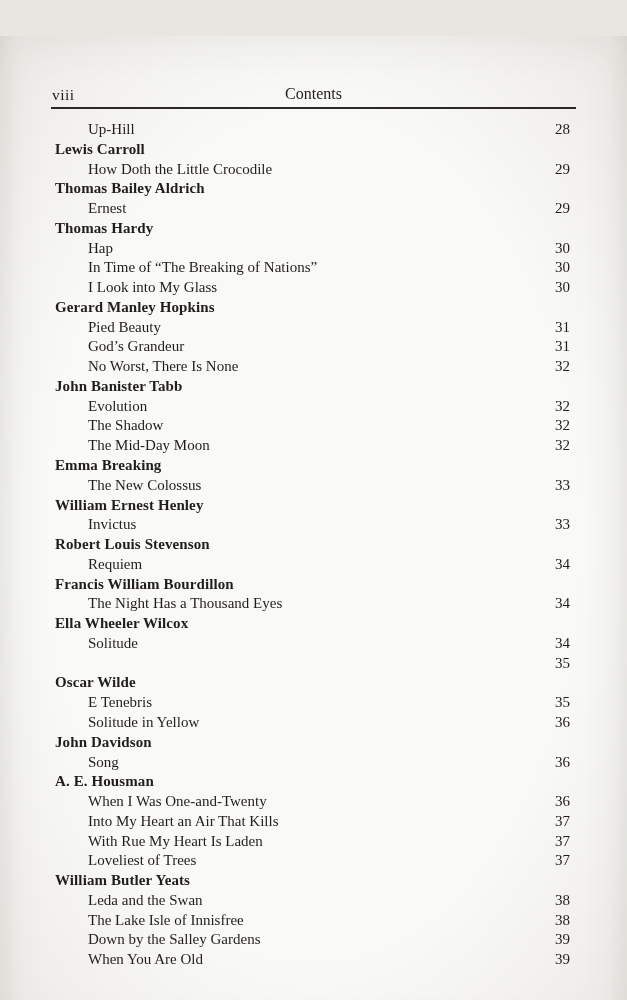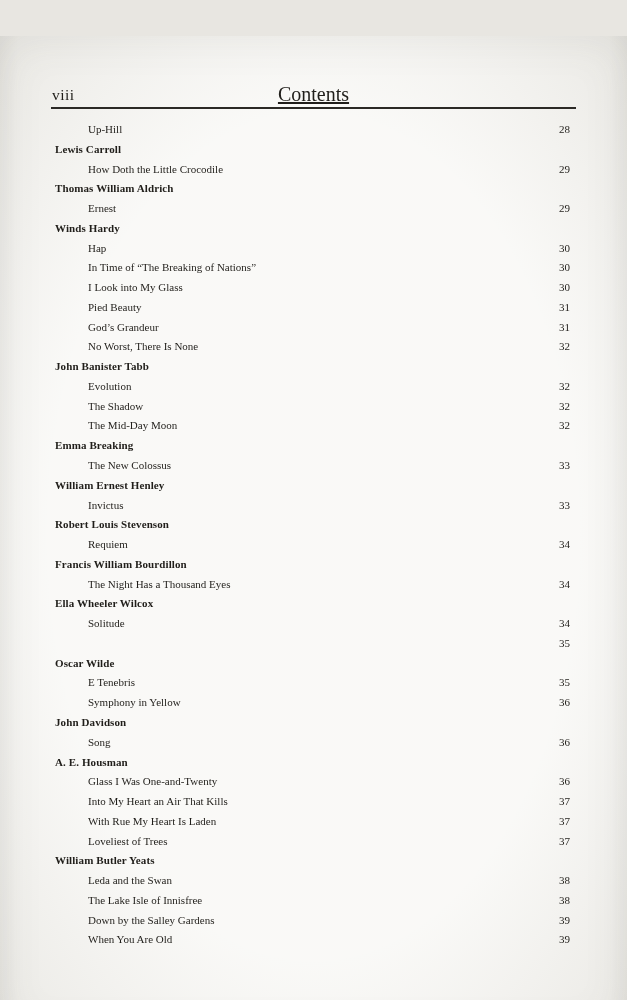--- a/index.html
+++ b/index.html
@@ -21,40 +21,40 @@
   .header {
     position: absolute;
     top: 49px;
     left: 51px;
     width: 525px;
     height: 20px;
     font-size: 15.5px;
     line-height: 20px;
   }
   .folio { position: absolute; left: 1px; top: 0; letter-spacing: 0.5px; }
-  .running-head { position: absolute; left: 0; right: 0; top: -1px; text-align: center; font-size: 20px; text-decoration: underline; }
+  .running-head { position: absolute; left: 0; right: 0; top: -1px; text-align: center; font-size: 16px; }
   .rule {
     position: absolute;
     top: 71px;
     left: 51px;
     width: 525px;
     height: 2px;
     background: #2b2925;
   }
   .toc {
     position: absolute;
     top: 84px;
     left: 55px;
     width: 521px;
   }
   .row {
     position: relative;
     height: 19.77px;
     line-height: 19.77px;
-    font-size: 11px;
+    font-size: 15px;
     white-space: nowrap;
   }
   .row.author .title { font-weight: bold; letter-spacing: 0.1px; text-align: center; }
   .row.poem .title { padding-left: 33px; }
   .pagenum {
     position: absolute;
     right: 6px;
     top: 0;
     text-align: left;
   }
@@ -65,51 +65,52 @@
 <div class="page">
   <div class="header">
     <span class="folio">viii</span>
     <span class="running-head">Contents</span>
   </div>
   <div class="rule"></div>
   <div class="toc" id="toc">
       <div class="row poem"><span class="title">Up-Hill</span><span class="pagenum">28</span></div>
       <div class="row author"><span class="title">Lewis Carroll</span></div>
       <div class="row poem"><span class="title">How Doth the Little Crocodile</span><span class="pagenum">29</span></div>
-      <div class="row author"><span class="title">Thomas William Aldrich</span></div>
+      <div class="row author"><span class="title">Thomas Bailey Aldrich</span></div>
       <div class="row poem"><span class="title">Ernest</span><span class="pagenum">29</span></div>
-      <div class="row author"><span class="title">Winds Hardy</span></div>
+      <div class="row author"><span class="title">Thomas Hardy</span></div>
       <div class="row poem"><span class="title">Hap</span><span class="pagenum">30</span></div>
       <div class="row poem"><span class="title">In Time of “The Breaking of Nations”</span><span class="pagenum">30</span></div>
       <div class="row poem"><span class="title">I Look into My Glass</span><span class="pagenum">30</span></div>
+      <div class="row author"><span class="title">Gerard Manley Hopkins</span></div>
       <div class="row poem"><span class="title">Pied Beauty</span><span class="pagenum">31</span></div>
       <div class="row poem"><span class="title">God’s Grandeur</span><span class="pagenum">31</span></div>
       <div class="row poem"><span class="title">No Worst, There Is None</span><span class="pagenum">32</span></div>
       <div class="row author"><span class="title">John Banister Tabb</span></div>
       <div class="row poem"><span class="title">Evolution</span><span class="pagenum">32</span></div>
       <div class="row poem"><span class="title">The Shadow</span><span class="pagenum">32</span></div>
       <div class="row poem"><span class="title">The Mid-Day Moon</span><span class="pagenum">32</span></div>
       <div class="row author"><span class="title">Emma Breaking</span></div>
       <div class="row poem"><span class="title">The New Colossus</span><span class="pagenum">33</span></div>
       <div class="row author"><span class="title">William Ernest Henley</span></div>
       <div class="row poem"><span class="title">Invictus</span><span class="pagenum">33</span></div>
       <div class="row author"><span class="title">Robert Louis Stevenson</span></div>
       <div class="row poem"><span class="title">Requiem</span><span class="pagenum">34</span></div>
       <div class="row author"><span class="title">Francis William Bourdillon</span></div>
       <div class="row poem"><span class="title">The Night Has a Thousand Eyes</span><span class="pagenum">34</span></div>
       <div class="row author"><span class="title">Ella Wheeler Wilcox</span></div>
       <div class="row poem"><span class="title">Solitude</span><span class="pagenum">34</span></div>
       <div class="row poem"><span class="pagenum">35</span></div>
       <div class="row author"><span class="title">Oscar Wilde</span></div>
       <div class="row poem"><span class="title">E Tenebris</span><span class="pagenum">35</span></div>
-      <div class="row poem"><span class="title">Symphony in Yellow</span><span class="pagenum">36</span></div>
+      <div class="row poem"><span class="title">Solitude in Yellow</span><span class="pagenum">36</span></div>
       <div class="row author"><span class="title">John Davidson</span></div>
       <div class="row poem"><span class="title">Song</span><span class="pagenum">36</span></div>
       <div class="row author"><span class="title">A. E. Housman</span></div>
-      <div class="row poem"><span class="title">Glass I Was One-and-Twenty</span><span class="pagenum">36</span></div>
+      <div class="row poem"><span class="title">When I Was One-and-Twenty</span><span class="pagenum">36</span></div>
       <div class="row poem"><span class="title">Into My Heart an Air That Kills</span><span class="pagenum">37</span></div>
       <div class="row poem"><span class="title">With Rue My Heart Is Laden</span><span class="pagenum">37</span></div>
       <div class="row poem"><span class="title">Loveliest of Trees</span><span class="pagenum">37</span></div>
       <div class="row author"><span class="title">William Butler Yeats</span></div>
       <div class="row poem"><span class="title">Leda and the Swan</span><span class="pagenum">38</span></div>
       <div class="row poem"><span class="title">The Lake Isle of Innisfree</span><span class="pagenum">38</span></div>
       <div class="row poem"><span class="title">Down by the Salley Gardens</span><span class="pagenum">39</span></div>
       <div class="row poem"><span class="title">When You Are Old</span><span class="pagenum">39</span></div>
     </div>
 </div>

